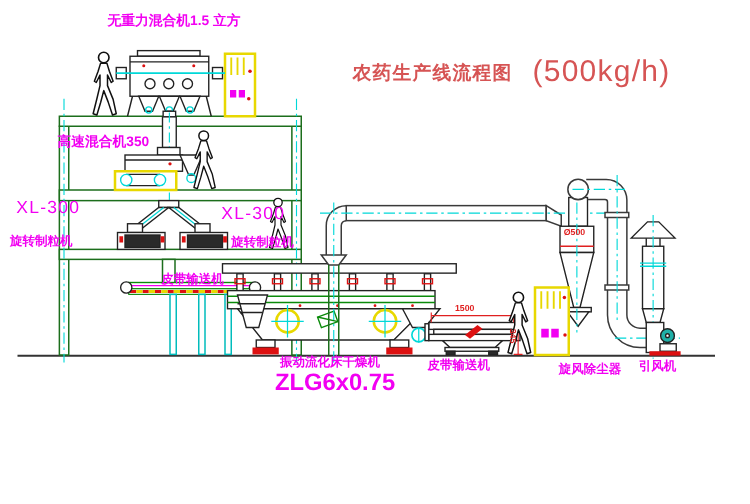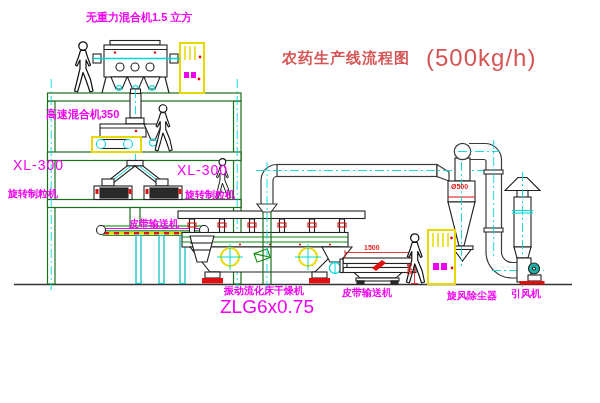--- a/index.html
+++ b/index.html
@@ -3,21 +3,21 @@
 <meta charset="utf-8">
 <style>
   html,body{margin:0;padding:0;background:#fff;}
   #stage{position:relative;width:600px;height:403px;background:#ffffff;overflow:hidden;
          font-family:"Liberation Sans",sans-serif;}
   #drawing{position:absolute;left:0;top:0;}
   .lbl{position:absolute;white-space:nowrap;color:#f200f2;line-height:1;}
   .lbl.sm{font-size:10px;font-weight:bold;}
   .lbl.md{font-size:11px;font-weight:bold;text-align:right;}
   .lbl.model{font-size:14px;font-weight:400;letter-spacing:1px;}
-  .lbl.model2{font-size:19px;font-weight:400;}
+  .lbl.model2{font-size:19px;font-weight:700;}
   .red-dim{position:absolute;color:#e02020;font-size:7px;font-weight:bold;white-space:nowrap;}
   #title{position:absolute;left:282px;top:44px;display:flex;align-items:center;color:#d65454;}
   #title .t-name{font-size:15px;font-weight:bold;letter-spacing:1px;}
   #title .t-cap{font-size:24px;font-weight:300;margin-left:16px;letter-spacing:1px;}
   .rot{transform:rotate(90deg);transform-origin:left top;}
 </style>
 </head>
 <body>
 
 <div id="stage">

